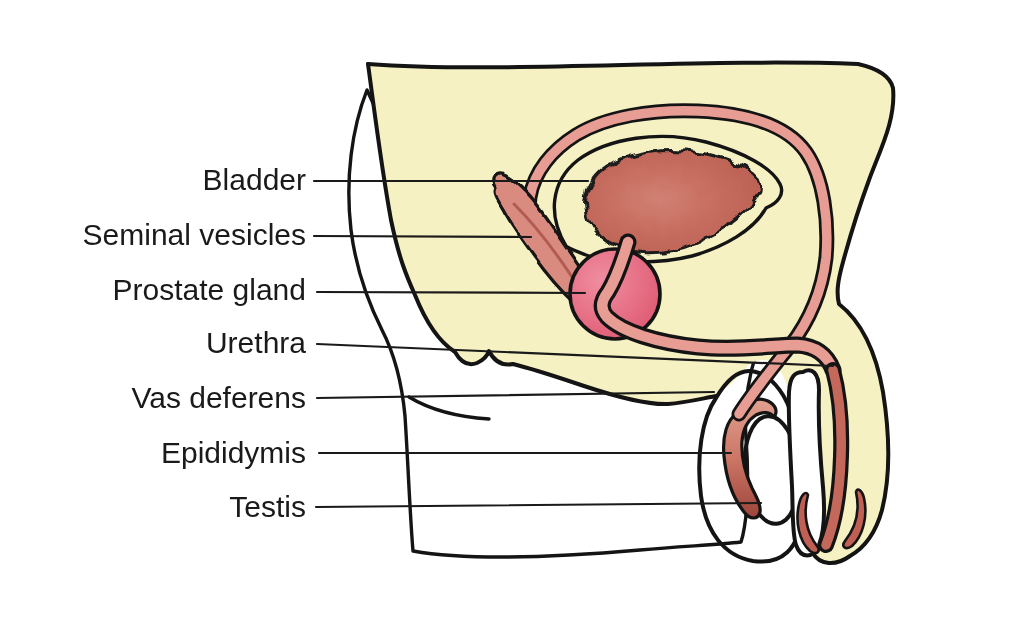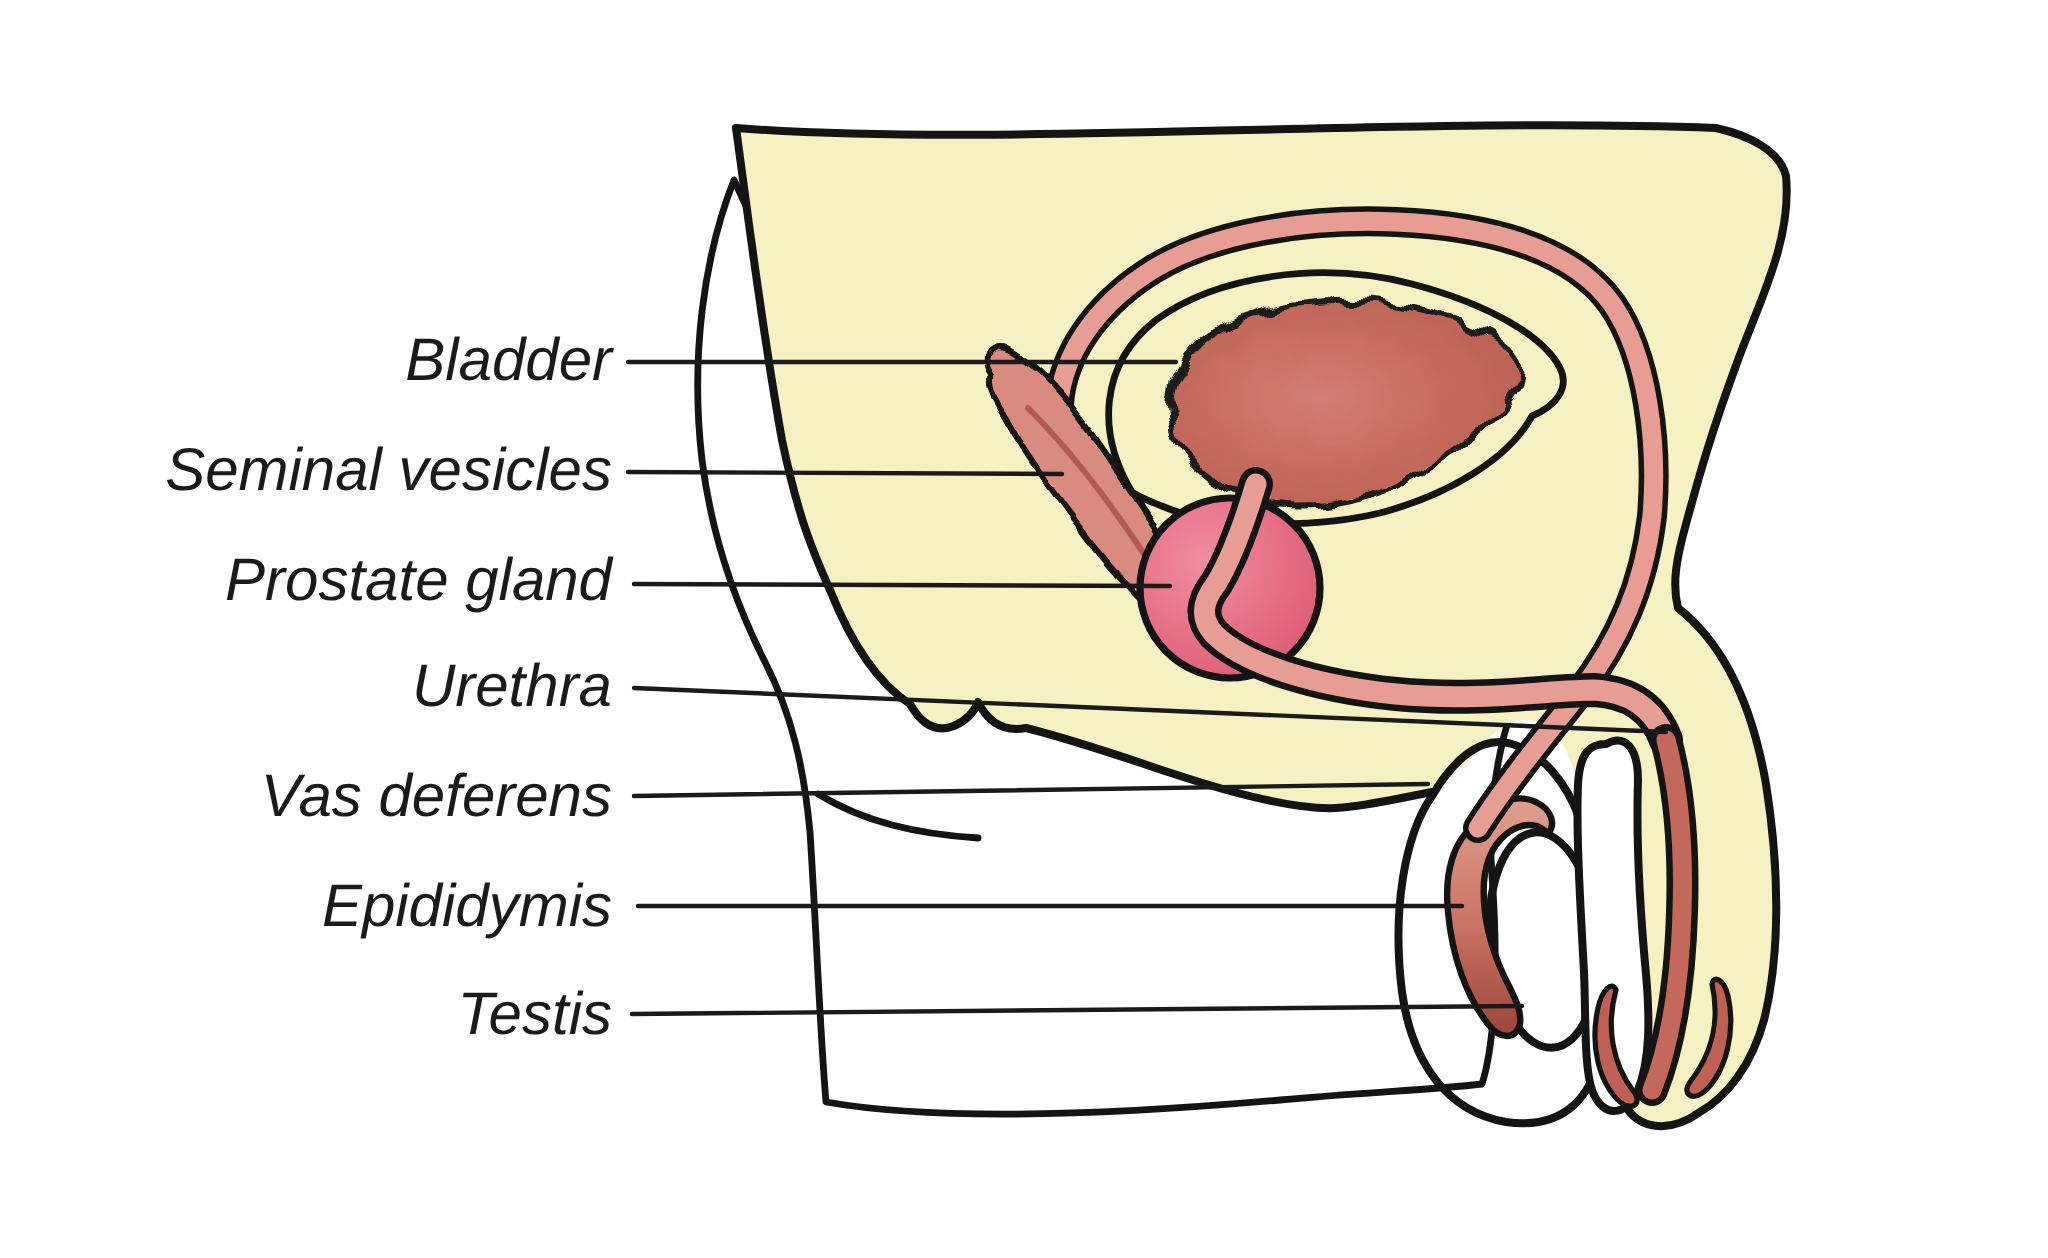--- a/index.html
+++ b/index.html
@@ -1,16 +1,16 @@
 <!DOCTYPE html>
 <html><head>
 <meta charset="utf-8">
 <style>
   html,body{margin:0;padding:0;background:#ffffff;width:1024px;height:629px;overflow:hidden;}
-  #stage{position:relative;width:936px;height:629px;background:#ffffff;font-style:italic;}
+  #stage{position:relative;width:936px;height:629px;background:#ffffff;}
   svg{display:block;}
   .outline{stroke:#141414;fill:none;}
   .w4{stroke-width:4;stroke-linecap:round;stroke-linejoin:round;}
   .w35{stroke-width:3.4;stroke-linecap:round;stroke-linejoin:round;}
   .tube-under{stroke:#141414;fill:none;stroke-linecap:round;}
   .leader{stroke:#1a1a1a;stroke-width:2.2;stroke-linecap:round;}
   .lbl{font-family:"Liberation Sans","DejaVu Sans",sans-serif;font-size:30px;fill:#1a1a1a;}
 </style>
 </head>
 <body>

